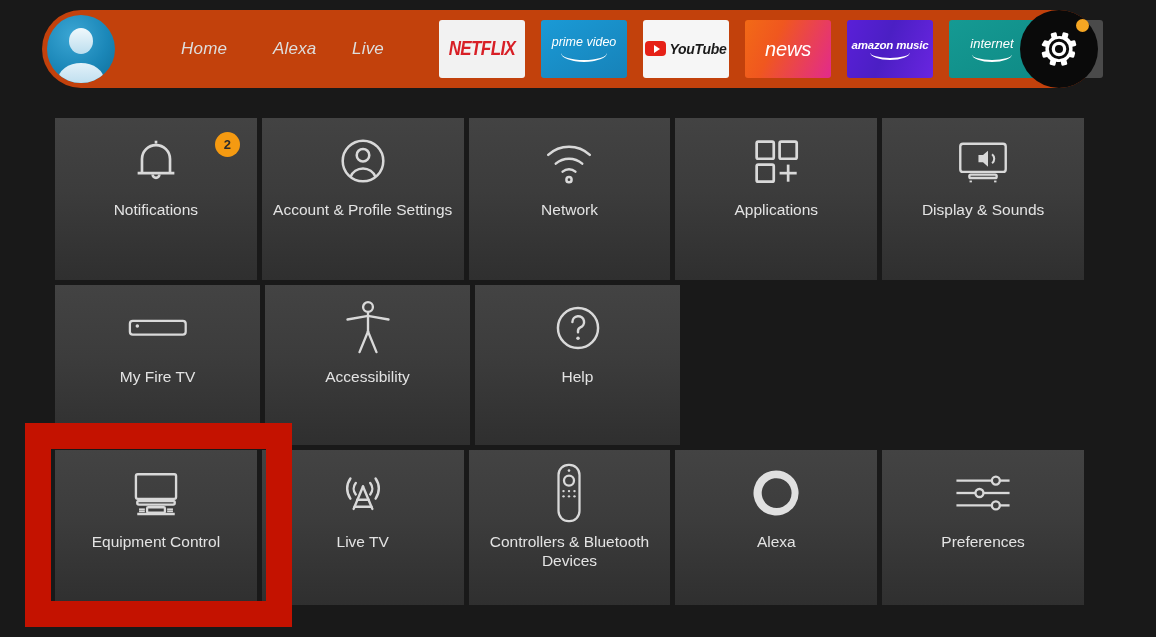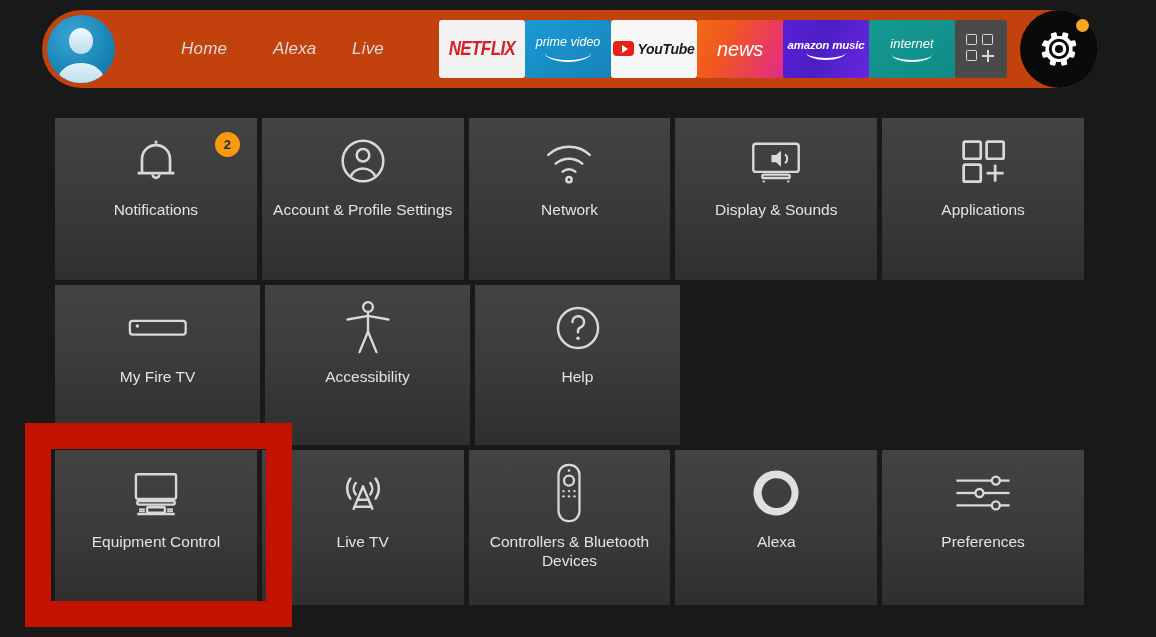--- a/index.html
+++ b/index.html
@@ -76,21 +76,21 @@
   #nav-find { left: 231px; }
   #nav-live { left: 310px; }
 
   
   #apps {
     position: absolute;
     left: 397px;
     top: 9px;
     display: flex;
     align-items: center;
-    gap: 0;
+    gap: 16px;
     height: 60px;
   }
   .apptile {
     width: 86px;
     height: 58px;
     border-radius: 3px;
     display: flex;
     align-items: center;
     justify-content: center;
     overflow: hidden;
@@ -370,43 +370,43 @@
             <path d="M6.4 12.1a8.6 8.6 0 0 1 11.2 0"></path>
             <path d="M9.3 15.5a4.2 4.2 0 0 1 5.4 0"></path>
             <circle cx="12" cy="18.9" r="1.1"></circle>
           </svg>
         </div>
         <div class="tlabel">Network</div>
       </div>
 
       <div class="tile r1">
         <div class="ticon">
+          <svg width="54" height="54" viewBox="0 0 24 24" fill="none" stroke="#d9d9d9" stroke-width="1.2">
+            <rect x="3.4" y="3.4" width="7.6" height="7.6" rx=".7"></rect>
+            <rect x="13.6" y="3.4" width="7.6" height="7.6" rx=".7"></rect>
+            <rect x="3.4" y="13.6" width="7.6" height="7.6" rx=".7"></rect>
+            <line x1="17.4" y1="13.6" x2="17.4" y2="21.2"></line>
+            <line x1="13.6" y1="17.4" x2="21.2" y2="17.4"></line>
+          </svg>
+        </div>
+        <div class="tlabel">Applications</div>
+      </div>
+
+      <div class="tile r1">
+        <div class="ticon">
           <svg width="60" height="50" viewBox="0 0 26 22" fill="none" stroke="#d9d9d9" stroke-width="1.05">
             <rect x="3" y="3.4" width="20" height="12.4" rx="1.2"></rect>
             <path d="M11 8.4h2l2.2-1.9v7l-2.2-1.9h-2z" fill="#d9d9d9" stroke="none"></path>
             <path d="M17 8a2.6 2.6 0 0 1 0 4" stroke-width=".9"></path>
             <rect x="7" y="17" width="12" height="1.5" rx=".6"></rect>
             <line x1="7.6" y1="19.6" x2="7.6" y2="20.4"></line>
             <line x1="18.4" y1="19.6" x2="18.4" y2="20.4"></line>
           </svg>
         </div>
         <div class="tlabel">Display &amp; Sounds</div>
-      </div>
-
-      <div class="tile r1">
-        <div class="ticon">
-          <svg width="54" height="54" viewBox="0 0 24 24" fill="none" stroke="#d9d9d9" stroke-width="1.2">
-            <rect x="3.4" y="3.4" width="7.6" height="7.6" rx=".7"></rect>
-            <rect x="13.6" y="3.4" width="7.6" height="7.6" rx=".7"></rect>
-            <rect x="3.4" y="13.6" width="7.6" height="7.6" rx=".7"></rect>
-            <line x1="17.4" y1="13.6" x2="17.4" y2="21.2"></line>
-            <line x1="13.6" y1="17.4" x2="21.2" y2="17.4"></line>
-          </svg>
-        </div>
-        <div class="tlabel">Applications</div>
       </div>
     </div>
 
     <div class="grid-row">
 
       <div class="tile r3">
         <div class="ticon">
           <svg width="62" height="30" viewBox="0 0 30 14" fill="none" stroke="#d9d9d9" stroke-width="1.1">
             <rect x="1.4" y="3.6" width="27" height="6.6" rx="1.4"></rect>
             <circle cx="5" cy="6" r=".85" fill="#d9d9d9" stroke="none"></circle>

